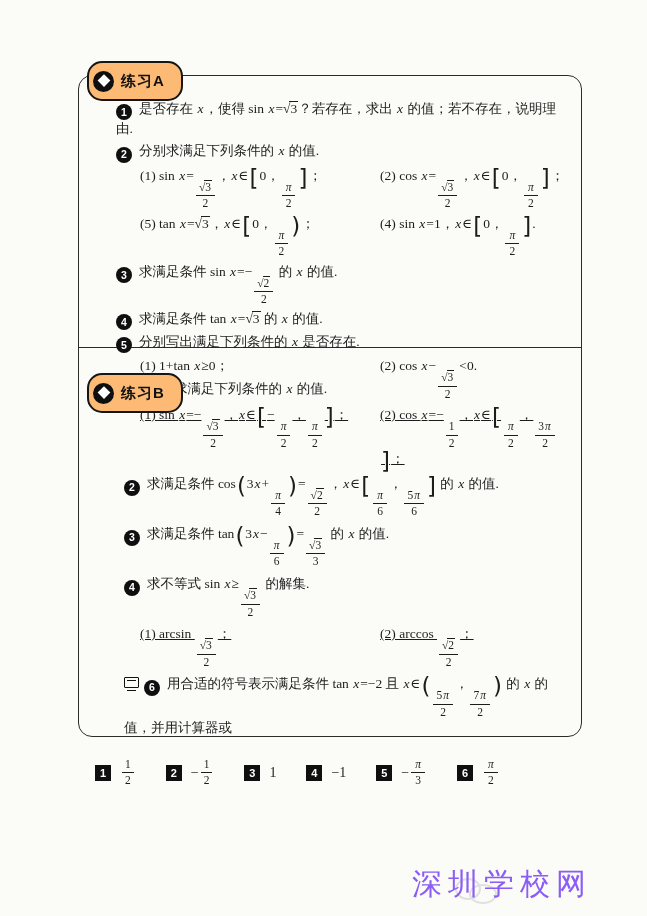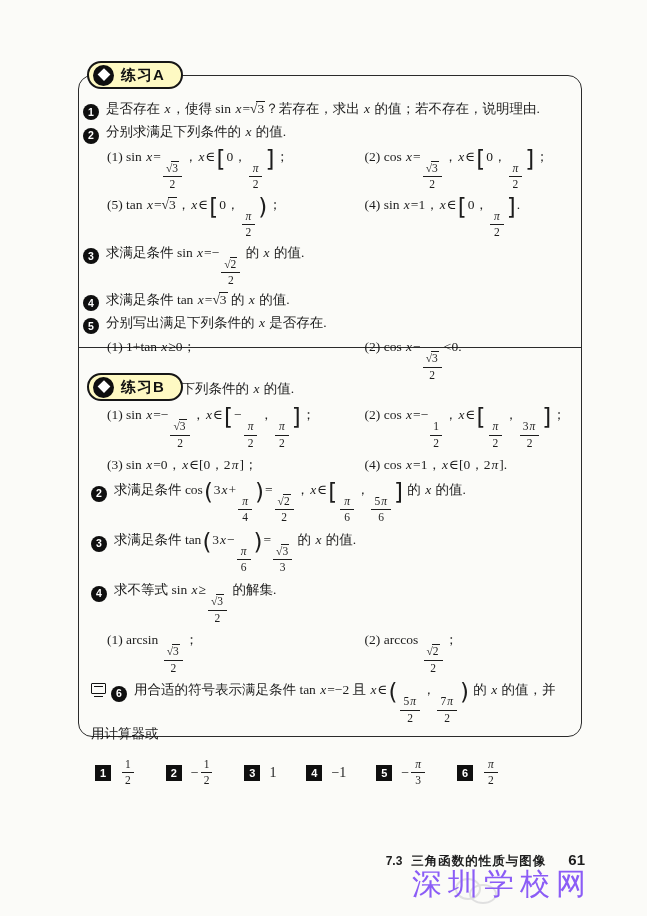--- a/index.html
+++ b/index.html
@@ -9,41 +9,41 @@
     font-family:"Liberation Serif","DejaVu Serif",serif;
   }
   .page{position:absolute;inset:0;}
   .box{
     position:absolute;left:78px;top:75px;width:504px;height:662px;
     border:1.6px solid #2b2b2b;border-radius:14px;box-sizing:border-box;
   }
   .divider{position:absolute;left:0;right:0;top:271px;border-top:1.4px solid #2b2b2b;}
   .capsule{
     position:absolute;left:8px;display:flex;align-items:center;gap:7px;
-    background:#fef9c3;border:2px solid #161616;border-radius:15px;
-    padding:2px 16px 2px 4px;height:28px;box-sizing:border-box;z-index:3;
+    background:#fdba74;border:2px solid #161616;border-radius:15px;
+    padding:2px 16px 2px 4px;height:40px;box-sizing:border-box;z-index:3;
   }
   .capsule.a{top:-15px;}
   .capsule.b{top:256px;margin-top:41px;}
   .cap-label{
     font-family:"Liberation Sans","DejaVu Sans",sans-serif;
     font-weight:bold;font-size:15px;letter-spacing:1px;color:#111;
   }
   .badge{width:21px;height:21px;border-radius:50%;background:#0f0f0f;position:relative;flex:0 0 auto;}
   .badge::after{
     content:"";position:absolute;left:50%;top:50%;width:9px;height:9px;background:#fff;
     transform:translate(-50%,-55%) rotate(45deg);
   }
-  .content{position:absolute;left:4px;right:12px;font-size:13.5px;line-height:1.4;}
+  .content{position:absolute;left:37px;right:12px;font-size:13.5px;line-height:1.4;}
   .content.a{top:21px;}
   .content.b{top:298px;}
   .line{position:relative;margin:3px 0;}
   .content.b .line{margin:6px 8px;}
   .row{display:flex;margin:4px 0;}
-  .content.b .row{margin:6px 0;}
+  .content.b .row{margin:6px 0;text-decoration:underline;}
   .col{padding-left:24px;box-sizing:border-box;}
   .col:first-child{flex:0 0 53%;}
   .cont{padding-left:23px;}
   .bullet{
     display:inline-flex;align-items:center;justify-content:center;
     width:16px;height:16px;border-radius:50%;background:#0f0f0f;color:#fff;
     font-size:10.5px;font-weight:bold;
     font-family:"Liberation Sans","DejaVu Sans",sans-serif;
     margin-right:7px;vertical-align:-3px;flex:0 0 auto;
   }
@@ -174,24 +174,20 @@
               <span class="fn">1</span>
               <span class="fd">2</span>
             </span><span class="txt">，</span><span class="mvar">x</span><span class="txt">∈</span><span class="bigbr">[</span><span class="frac">
               <span class="fn"><i class="mvar">π</i></span>
               <span class="fd">2</span>
             </span><span class="txt">，</span><span class="frac">
               <span class="fn">3<i class="mvar">π</i></span>
               <span class="fd">2</span>
             </span><span class="bigbr">]</span><span class="txt">；</span></div>
         </div>
-        <div class="row">
-          <div class="col"><span class="txt">(3) sin </span><span class="mvar">x</span><span class="txt">=0，</span><span class="mvar">x</span><span class="txt">∈[0，2<i class="mvar">π</i>]；</span></div>
-          <div class="col"><span class="txt">(4) cos </span><span class="mvar">x</span><span class="txt">=1，</span><span class="mvar">x</span><span class="txt">∈[0，2<i class="mvar">π</i>].</span></div>
-        </div>
         <div class="line"><span class="bullet">2</span><span class="body"><span class="txt">求满足条件 cos</span><span class="bigbr">(</span><span class="txt">3</span><span class="mvar">x</span><span class="txt">+</span><span class="frac">
               <span class="fn"><i class="mvar">π</i></span>
               <span class="fd">4</span>
             </span><span class="bigbr">)</span><span class="txt">=</span><span class="frac">
               <span class="fn"><span class="rad">√</span><span class="ovl">2</span></span>
               <span class="fd">2</span>
             </span><span class="txt">，</span><span class="mvar">x</span><span class="txt">∈</span><span class="bigbr">[</span><span class="frac">
               <span class="fn"><i class="mvar">π</i></span>
               <span class="fd">6</span>
             </span><span class="txt">，</span><span class="frac">
@@ -280,20 +276,15 @@
           </span>
         </span>
       </span>
     </div>
 
   <div class="wm-logo">
       <span></span>
       <span></span>
     </div>
 
-  <div class="footer">
-    <span class="f-ch">7.3</span>
-    <span class="f-title">三角函数的性质与图像</span>
-    <span class="f-page">61</span>
-  </div>
 
   <div class="wm">深圳学校网</div>
 </div>
 
 </body></html>

